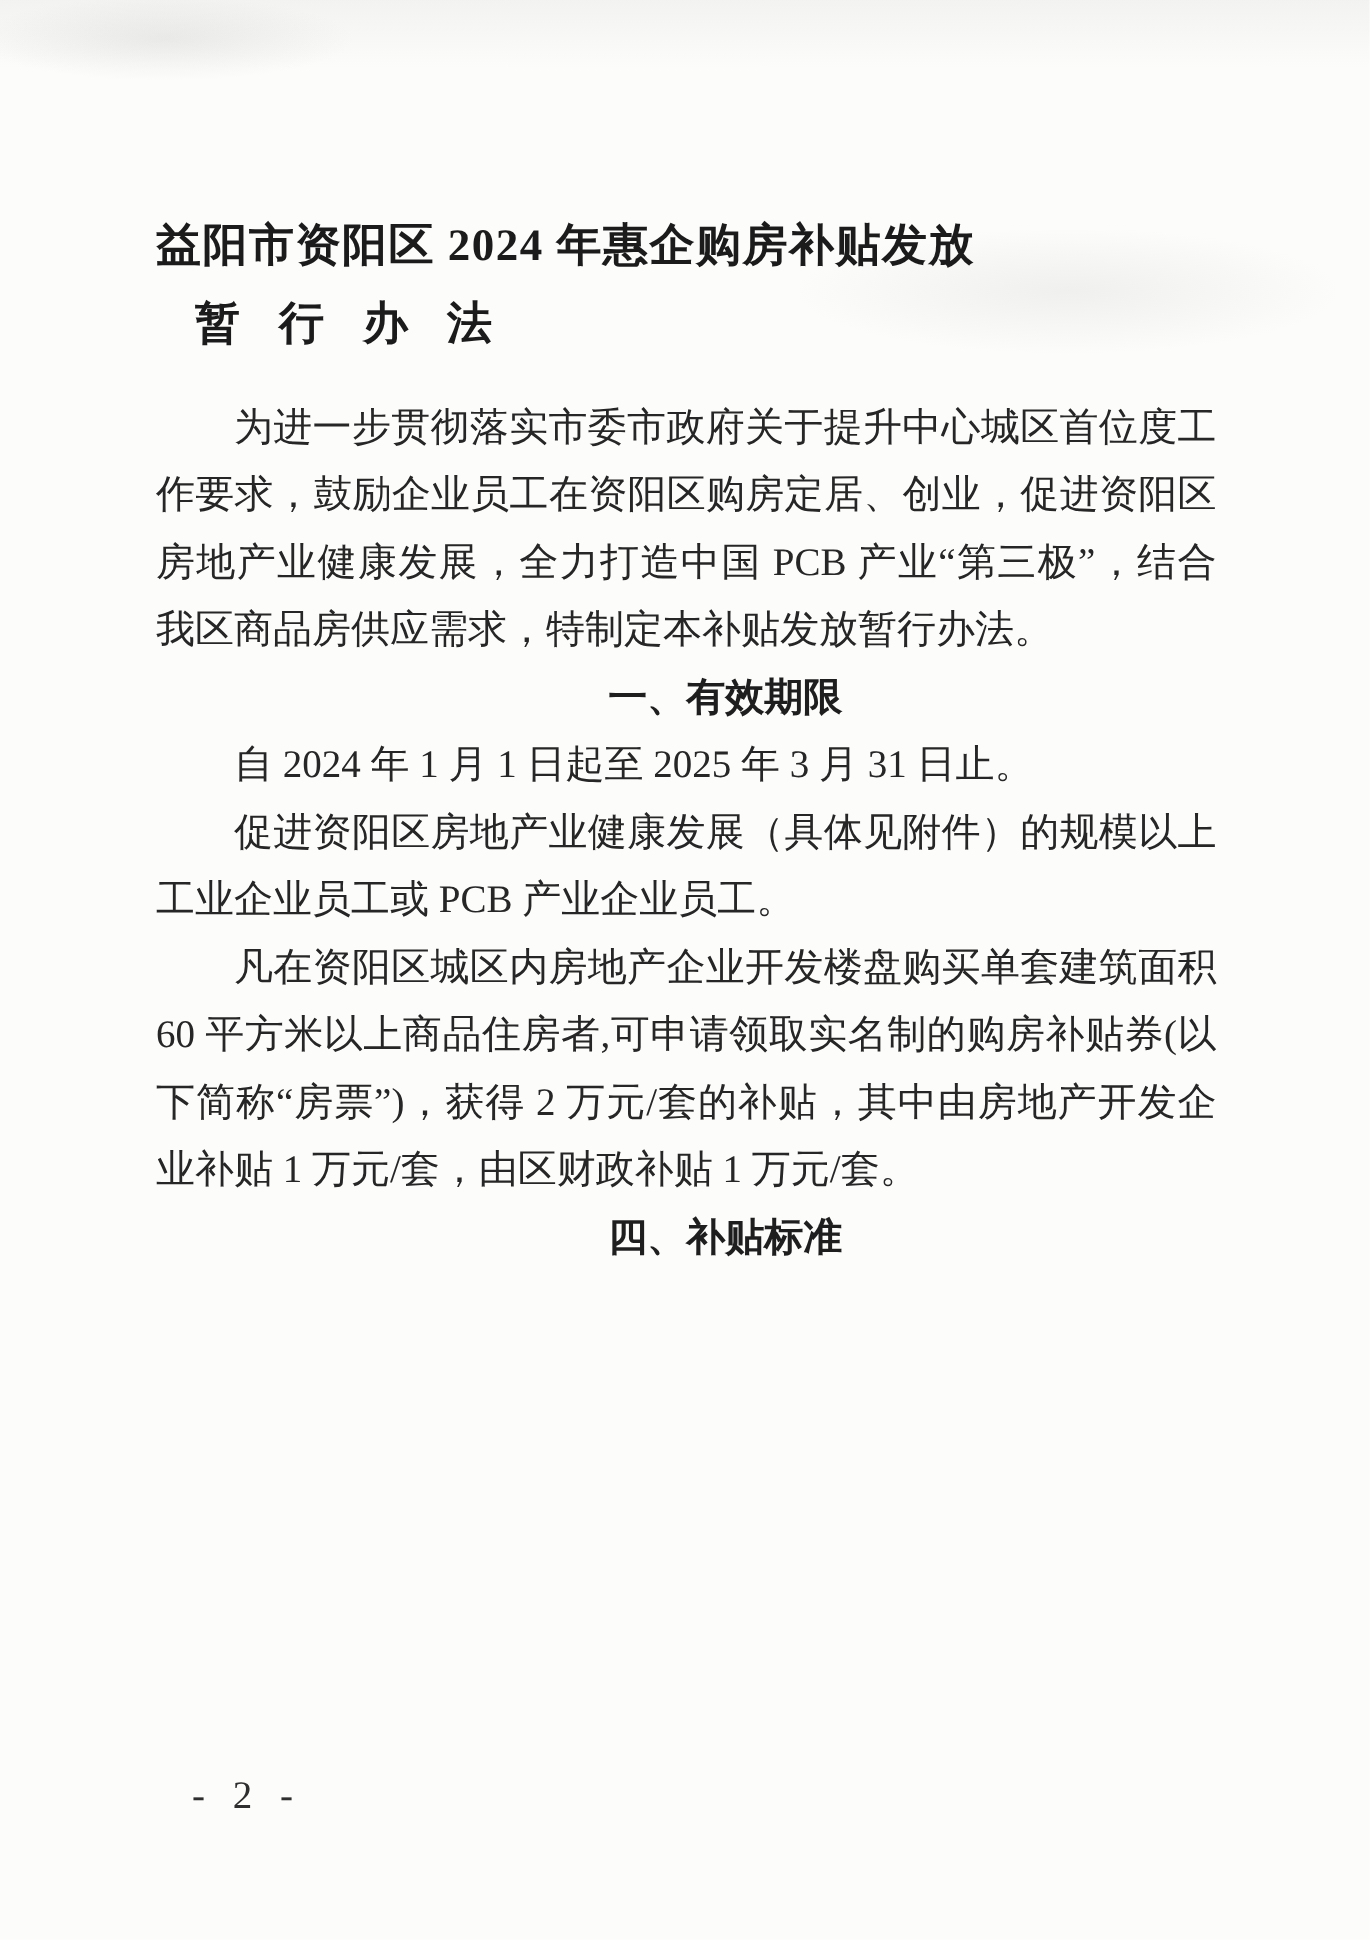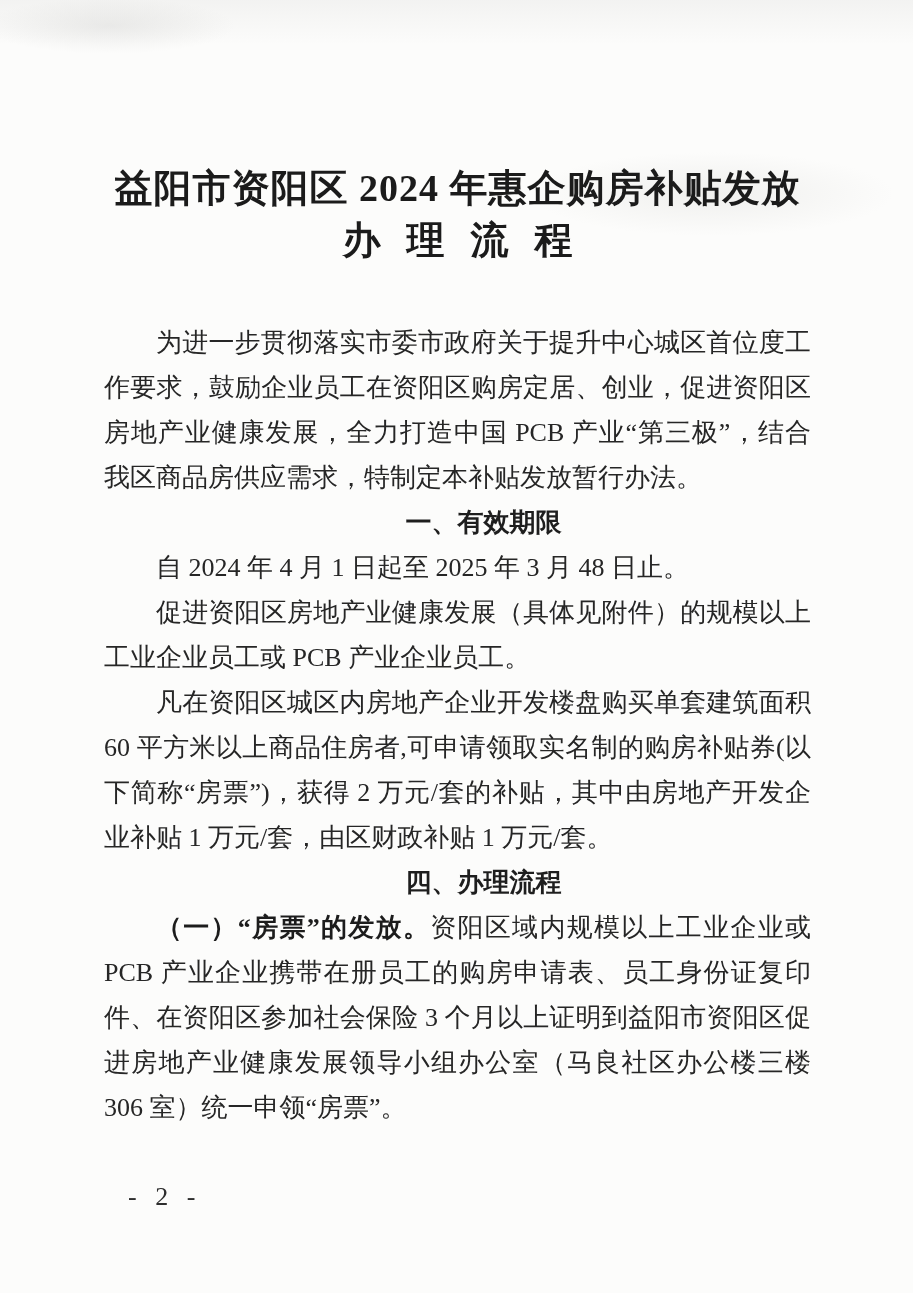--- a/index.html
+++ b/index.html
@@ -19,34 +19,32 @@
     font-family: "Liberation Serif", "DejaVu Serif", serif;
     color: #242424;
   }
   .content {
     position: absolute;
     left: 104px;
     top: 138px;
     width: 707px;
   }
   .title {
-    text-align: center;
     font-weight: 700;
-    font-size: 38px;
+    font-size: 30px;
     line-height: 52px;
     color: #1b1b1b;
     letter-spacing: 1px;
-    margin-top: 24px;
   }
   .title .line2 {
     letter-spacing: 26px;
     text-indent: 26px; 
   }
   .body-text {
-    margin-top: 54px;
+    margin-top: 20px;
   }
   .body-text p {
     margin: 0;
     font-size: 26px;
     line-height: 45px;
     text-align: justify;
     text-justify: inter-ideograph;
     text-indent: 2em;
     color: #262626;
   }
@@ -71,33 +69,32 @@
   }
 </style>
 </head>
 <body>
 
 <div class="page">
   <div class="content">
 
     <div class="title">
       <div class="line1">益阳市资阳区 2024 年惠企购房补贴发放</div>
-      <div class="line2">办理流程</div>
+      <div class="line2">暂行办法</div>
     </div>
 
     <div class="body-text">
       <p>为进一步贯彻落实市委市政府关于提升中心城区首位度工作要求，鼓励企业员工在资阳区购房定居、创业，促进资阳区房地产业健康发展，全力打造中国 PCB 产业“第三极”，结合我区商品房供应需求，特制定本补贴发放暂行办法。</p>
 
       <p class="section-heading">一、有效期限</p>
-      <p>自 2024 年 4 月 1 日起至 2025 年 3 月 48 日止。</p>
+      <p>自 2024 年 1 月 1 日起至 2025 年 3 月 31 日止。</p>
 
       <p>促进资阳区房地产业健康发展（具体见附件）的规模以上工业企业员工或 PCB 产业企业员工。</p>
 
       <p>凡在资阳区城区内房地产企业开发楼盘购买单套建筑面积 60 平方米以上商品住房者,可申请领取实名制的购房补贴券(以下简称“房票”)，获得 2 万元/套的补贴，其中由房地产开发企业补贴 1 万元/套，由区财政补贴 1 万元/套。</p>
 
-      <p class="section-heading">四、办理流程</p>
-      <p><span class="bold-label">（一）“房票”的发放。</span><span>资阳区域内规模以上工业企业或 PCB 产业企业携带在册员工的购房申请表、员工身份证复印件、在资阳区参加社会保险 3 个月以上证明到益阳市资阳区促进房地产业健康发展领导小组办公室（马良社区办公楼三楼 306 室）统一申领“房票”。</span></p>
+      <p class="section-heading">四、补贴标准</p>
     </div>
 
   </div>
 
   <div class="page-number">- 2 -</div>
 </div>
 
 </body></html>

